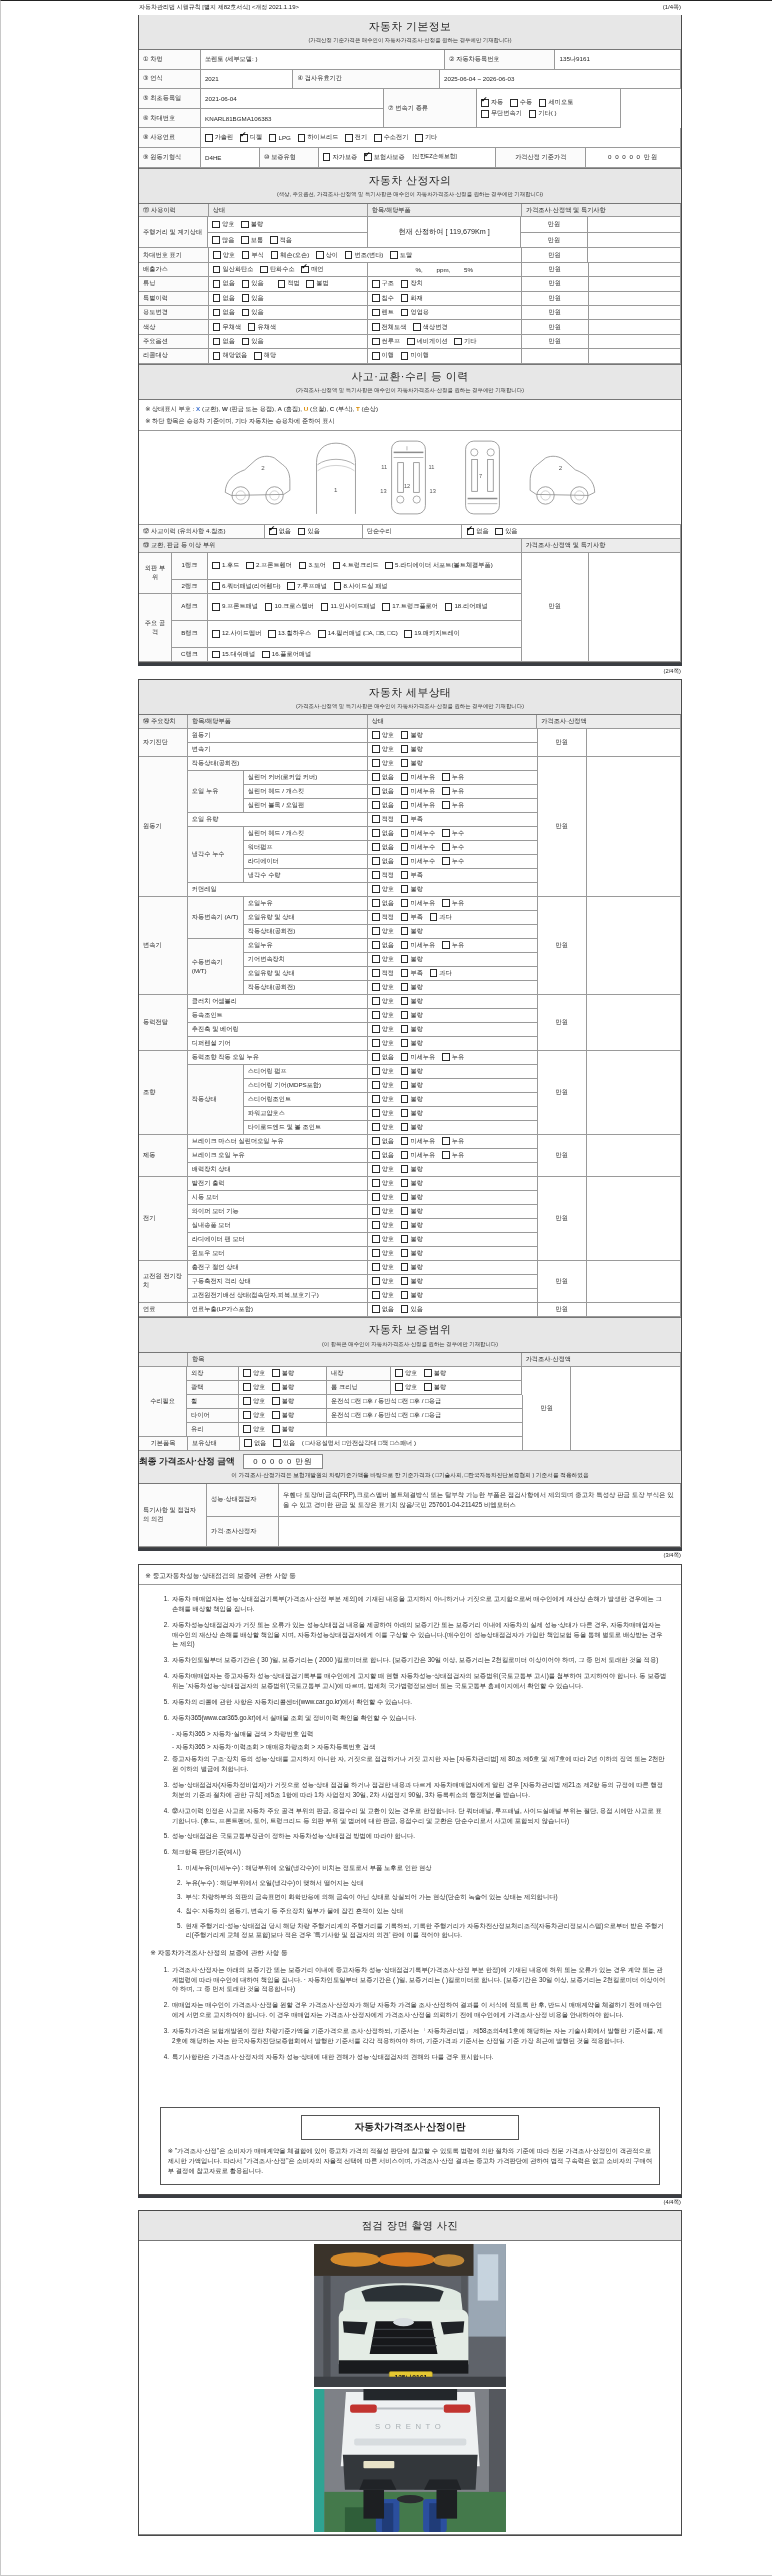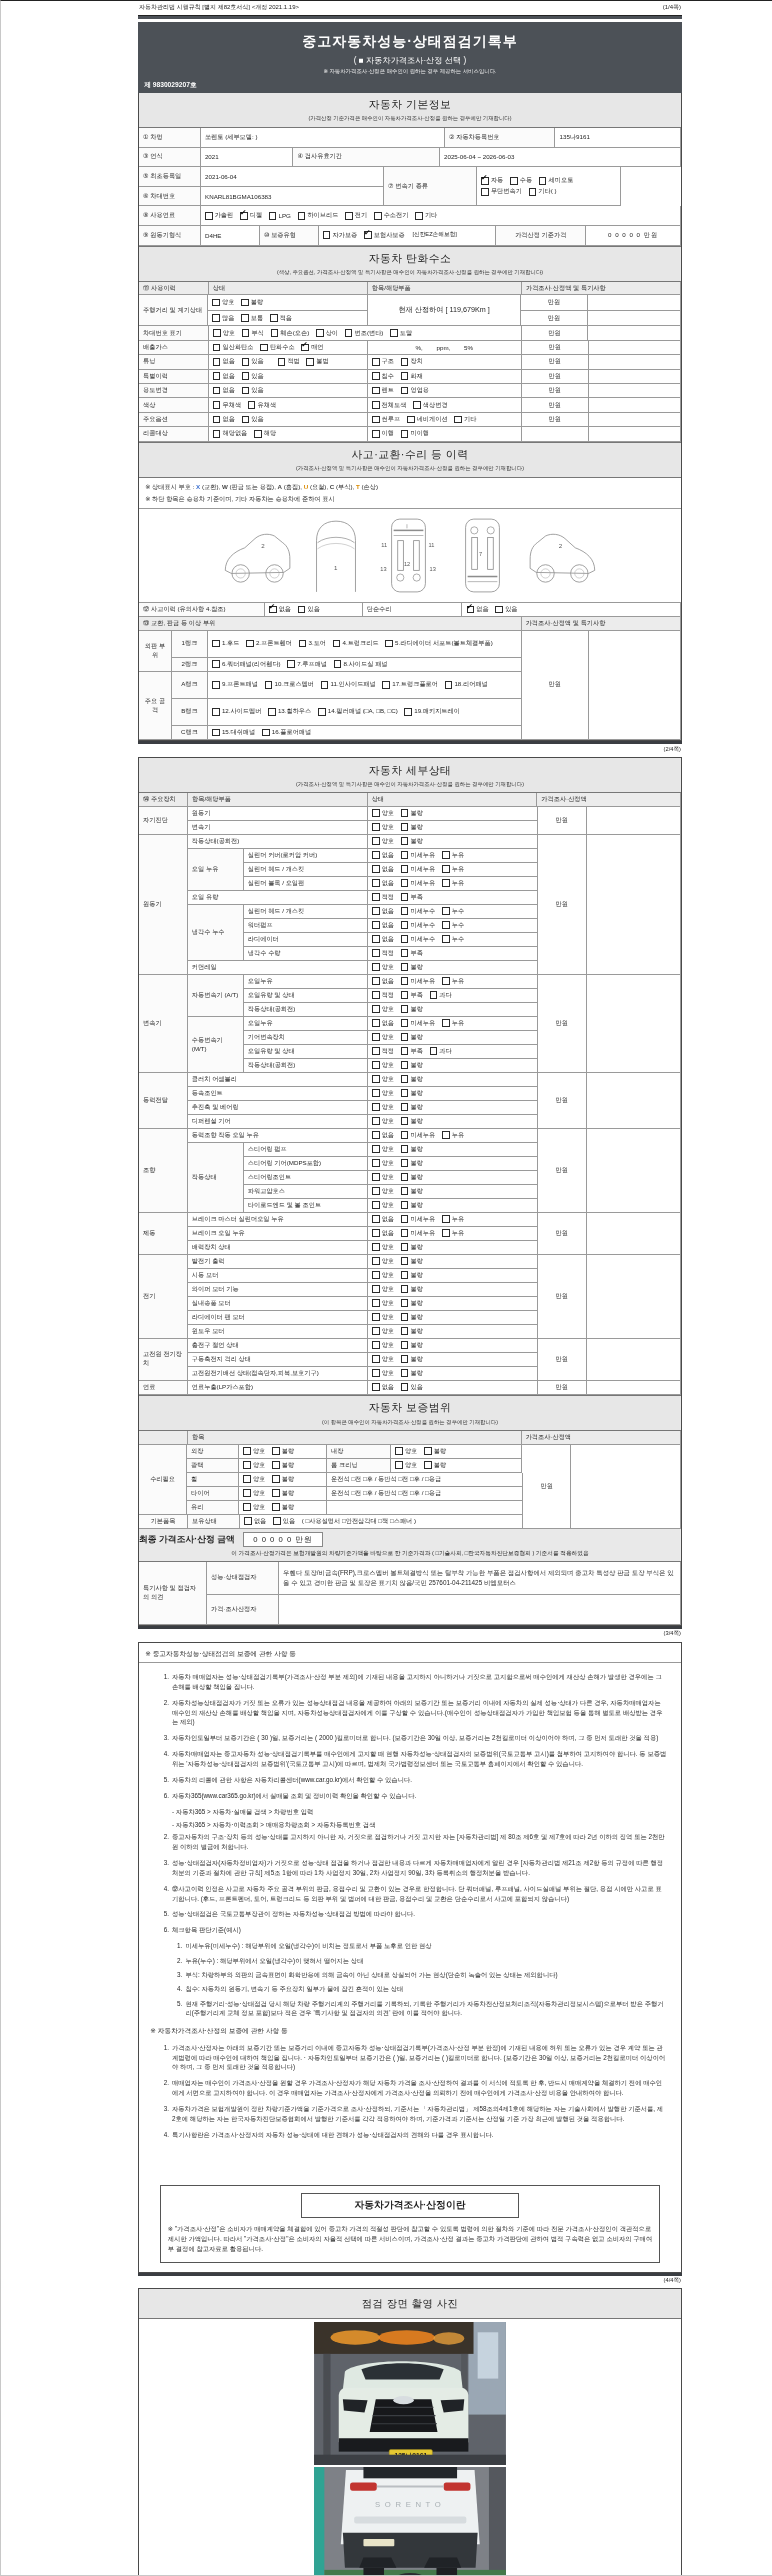--- a/index.html
+++ b/index.html
@@ -43,27 +43,20 @@
 <body>
 
 <div id="root">
   <div class="doc">
 
     <div class="topmeta">
       <span>자동차관리법 시행규칙 [별지 제82호서식] &lt;개정 2021.1.19&gt;</span>
       <span>(1/4쪽)</span>
     </div>
 
-    <div class="darkhead">
-      <div class="stripe"></div>
-      <div class="dh-title">중고자동차성능·상태점검기록부</div>
-      <div class="dh-select">( ■ 자동차가격조사·산정 선택 )</div>
-      <div class="dh-note">※ 자동차가격조사·산정은 매수인이 원하는 경우 제공하는 서비스입니다.</div>
-      <div class="dh-doc">제 9830029207호</div>
-    </div>
 
     <div class="formbox">
       <div class="band">
         <div class="band-title">자동차 기본정보</div>
         <div class="band-sub">(가격산정 기준가격은 매수인이 자동차가격조사·산정을 원하는 경우에만 기재합니다)</div>
       </div>
       <div id="basic-table">
           <div class="row">
             <div class="lab c" style="width: 62px; min-height: 19.6px;">① 차명</div>
             <div class="c" style="width: 245px; min-height: 19.6px;">쏘렌토 (세부모델: )</div>
@@ -170,21 +163,21 @@
                 </span>
               </span>
               <span style="font-size: 5.7px; margin-left: 1px;">[신한EZ손해보험]</span>
             </div>
             <div class="lab cen c" style="width: 90px; min-height: 19.6px;">가격산정 기준가격</div>
             <div class="cen c" style="letter-spacing: 1px; width: 95px; min-height: 19.6px;">0 0 0 0 0 만원</div>
           </div>
         </div>
 
       <div class="band" style="border-top:0.5px solid #777">
-        <div class="band-title">자동차 탄화수소</div>
+        <div class="band-title">자동차 산정자의</div>
         <div class="band-sub">(색상, 주요옵션, 가격조사·산정액 및 특기사항은 매수인이 자동차가격조사·산정을 원하는 경우에만 기재합니다)</div>
       </div>
       <div id="overall-table">
           <div class="row">
             <div class="lab hdrc c" style="width: 70px; min-height: 13.4px;">⑪ 사용이력</div>
             <div class="hdrc c" style="width: 160px; min-height: 13.4px;">상태</div>
             <div class="hdrc c" style="width: 155px; min-height: 13.4px;">항목/해당부품</div>
             <div class="hdrc c" style="width: 160px; min-height: 13.4px;">가격조사·산정액 및 특기사항</div>
           </div>
           <div class="row">

